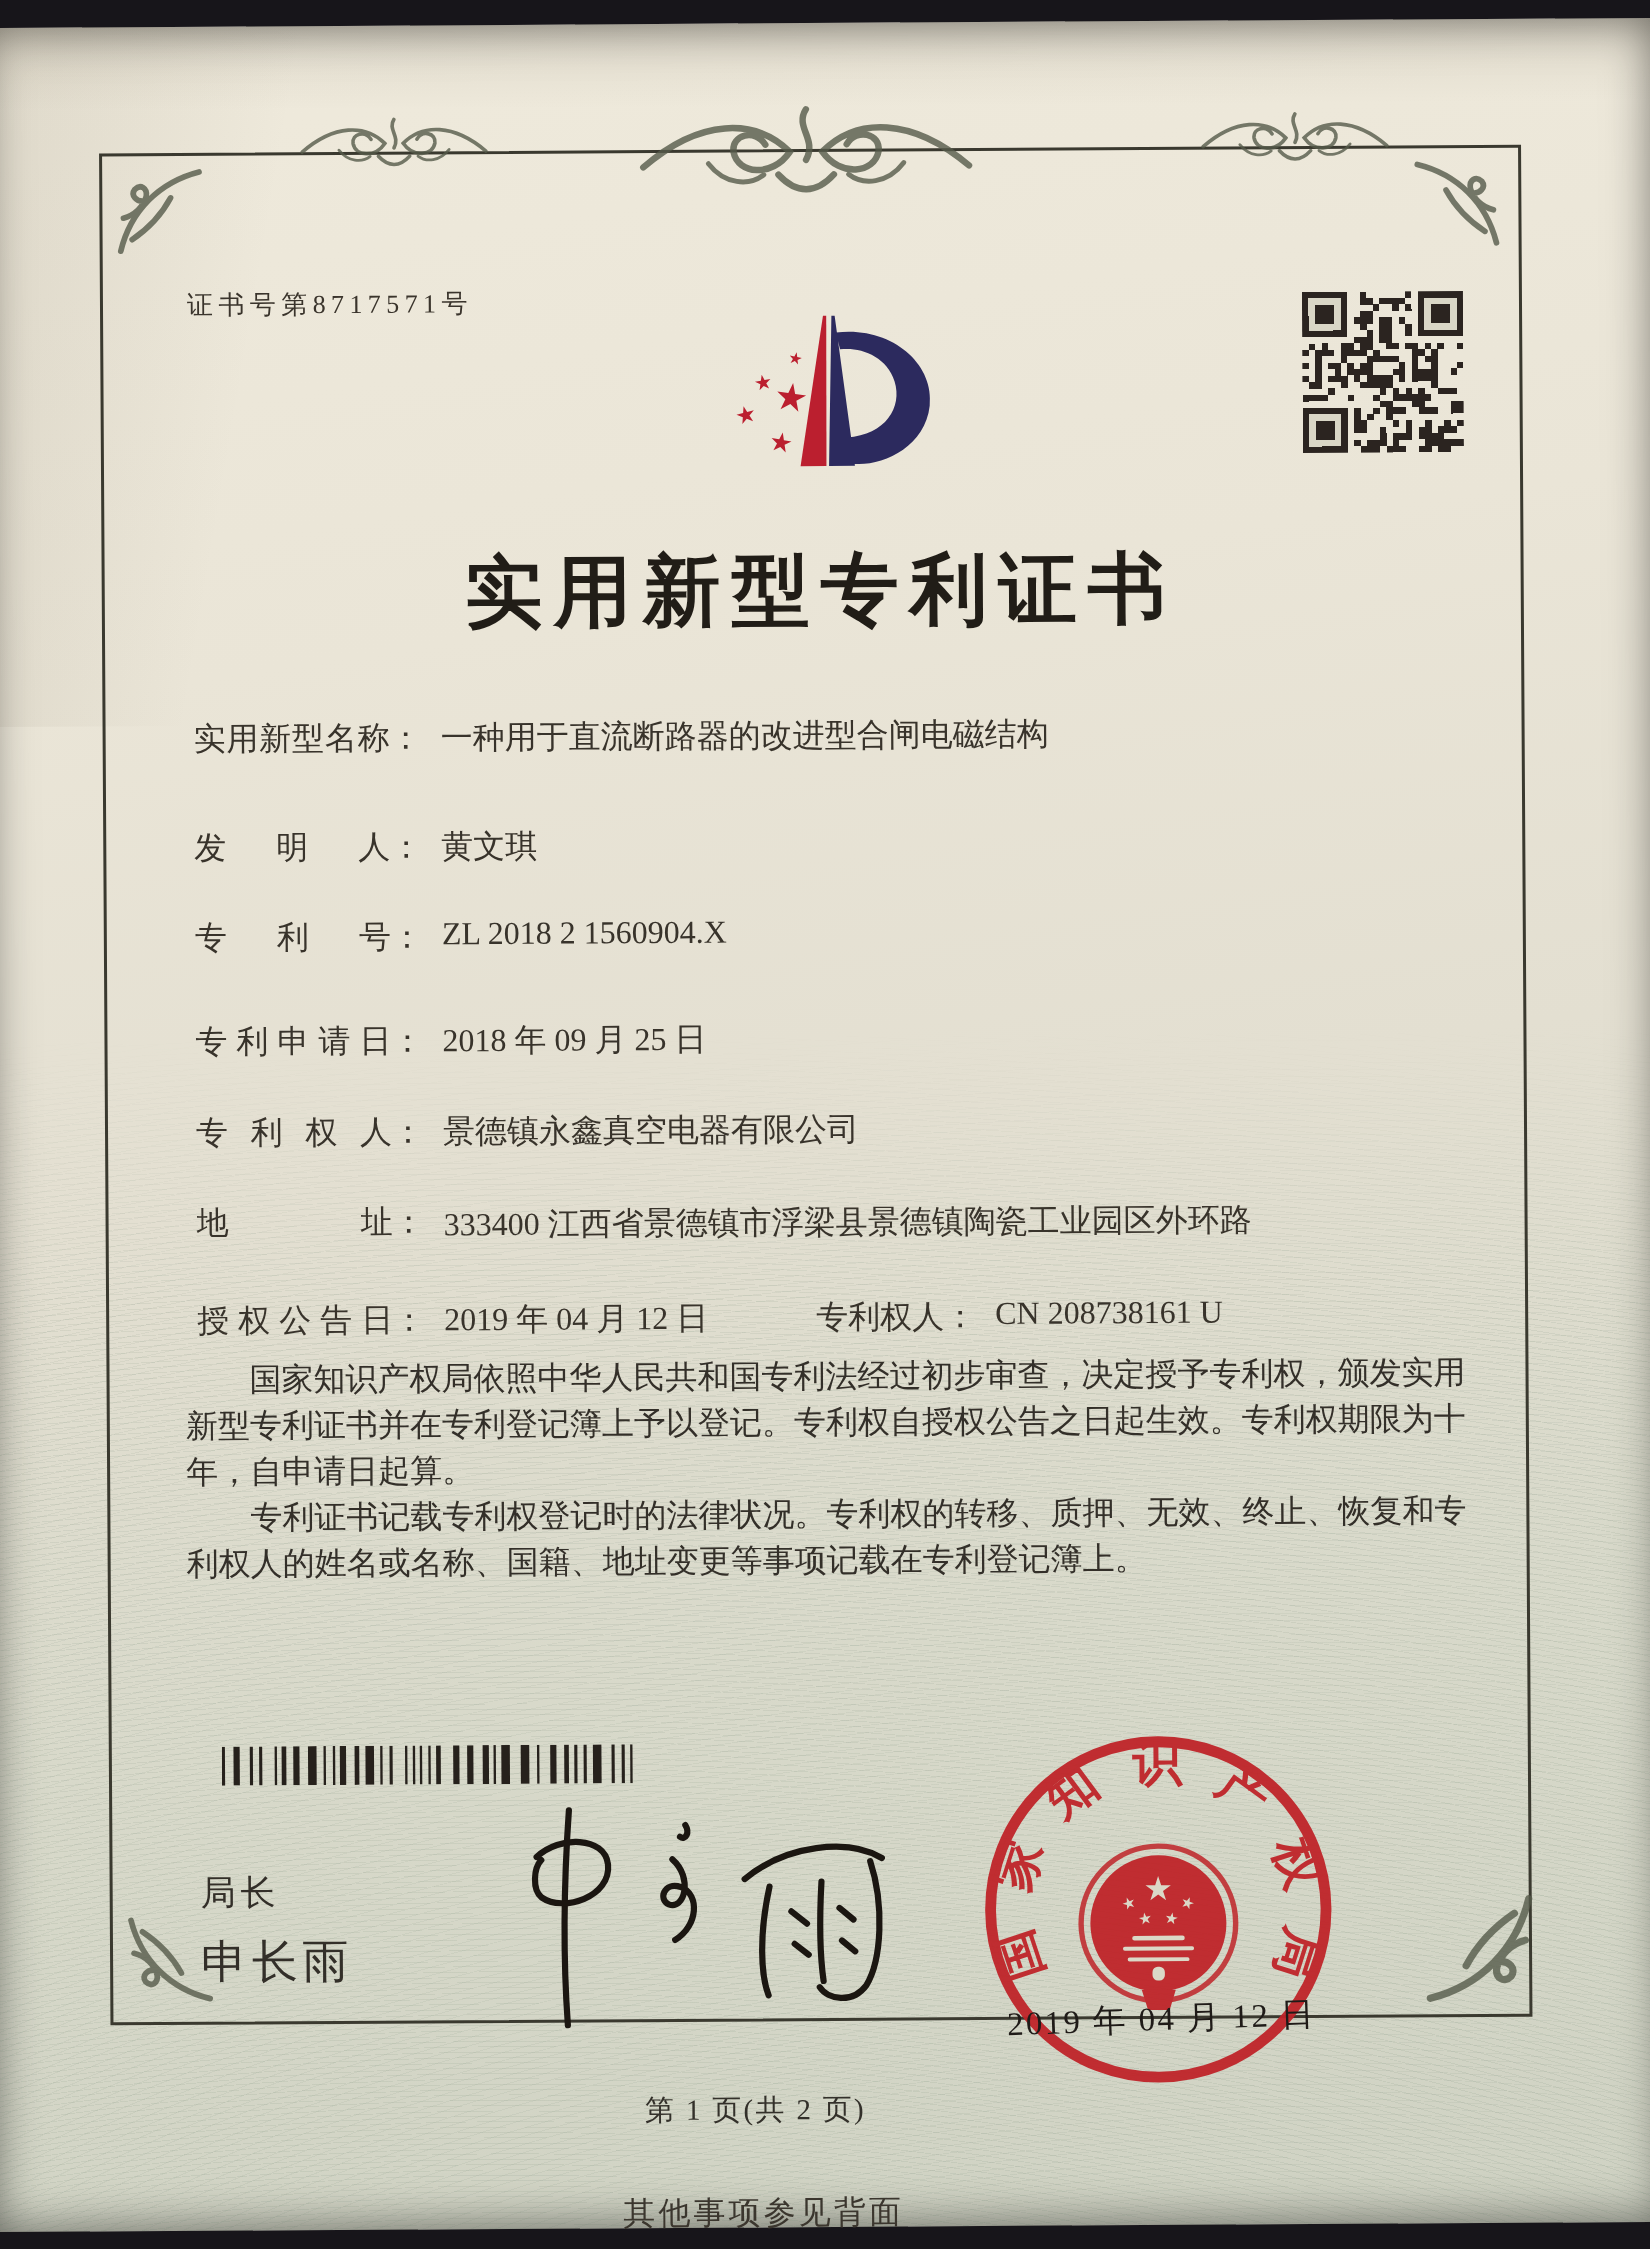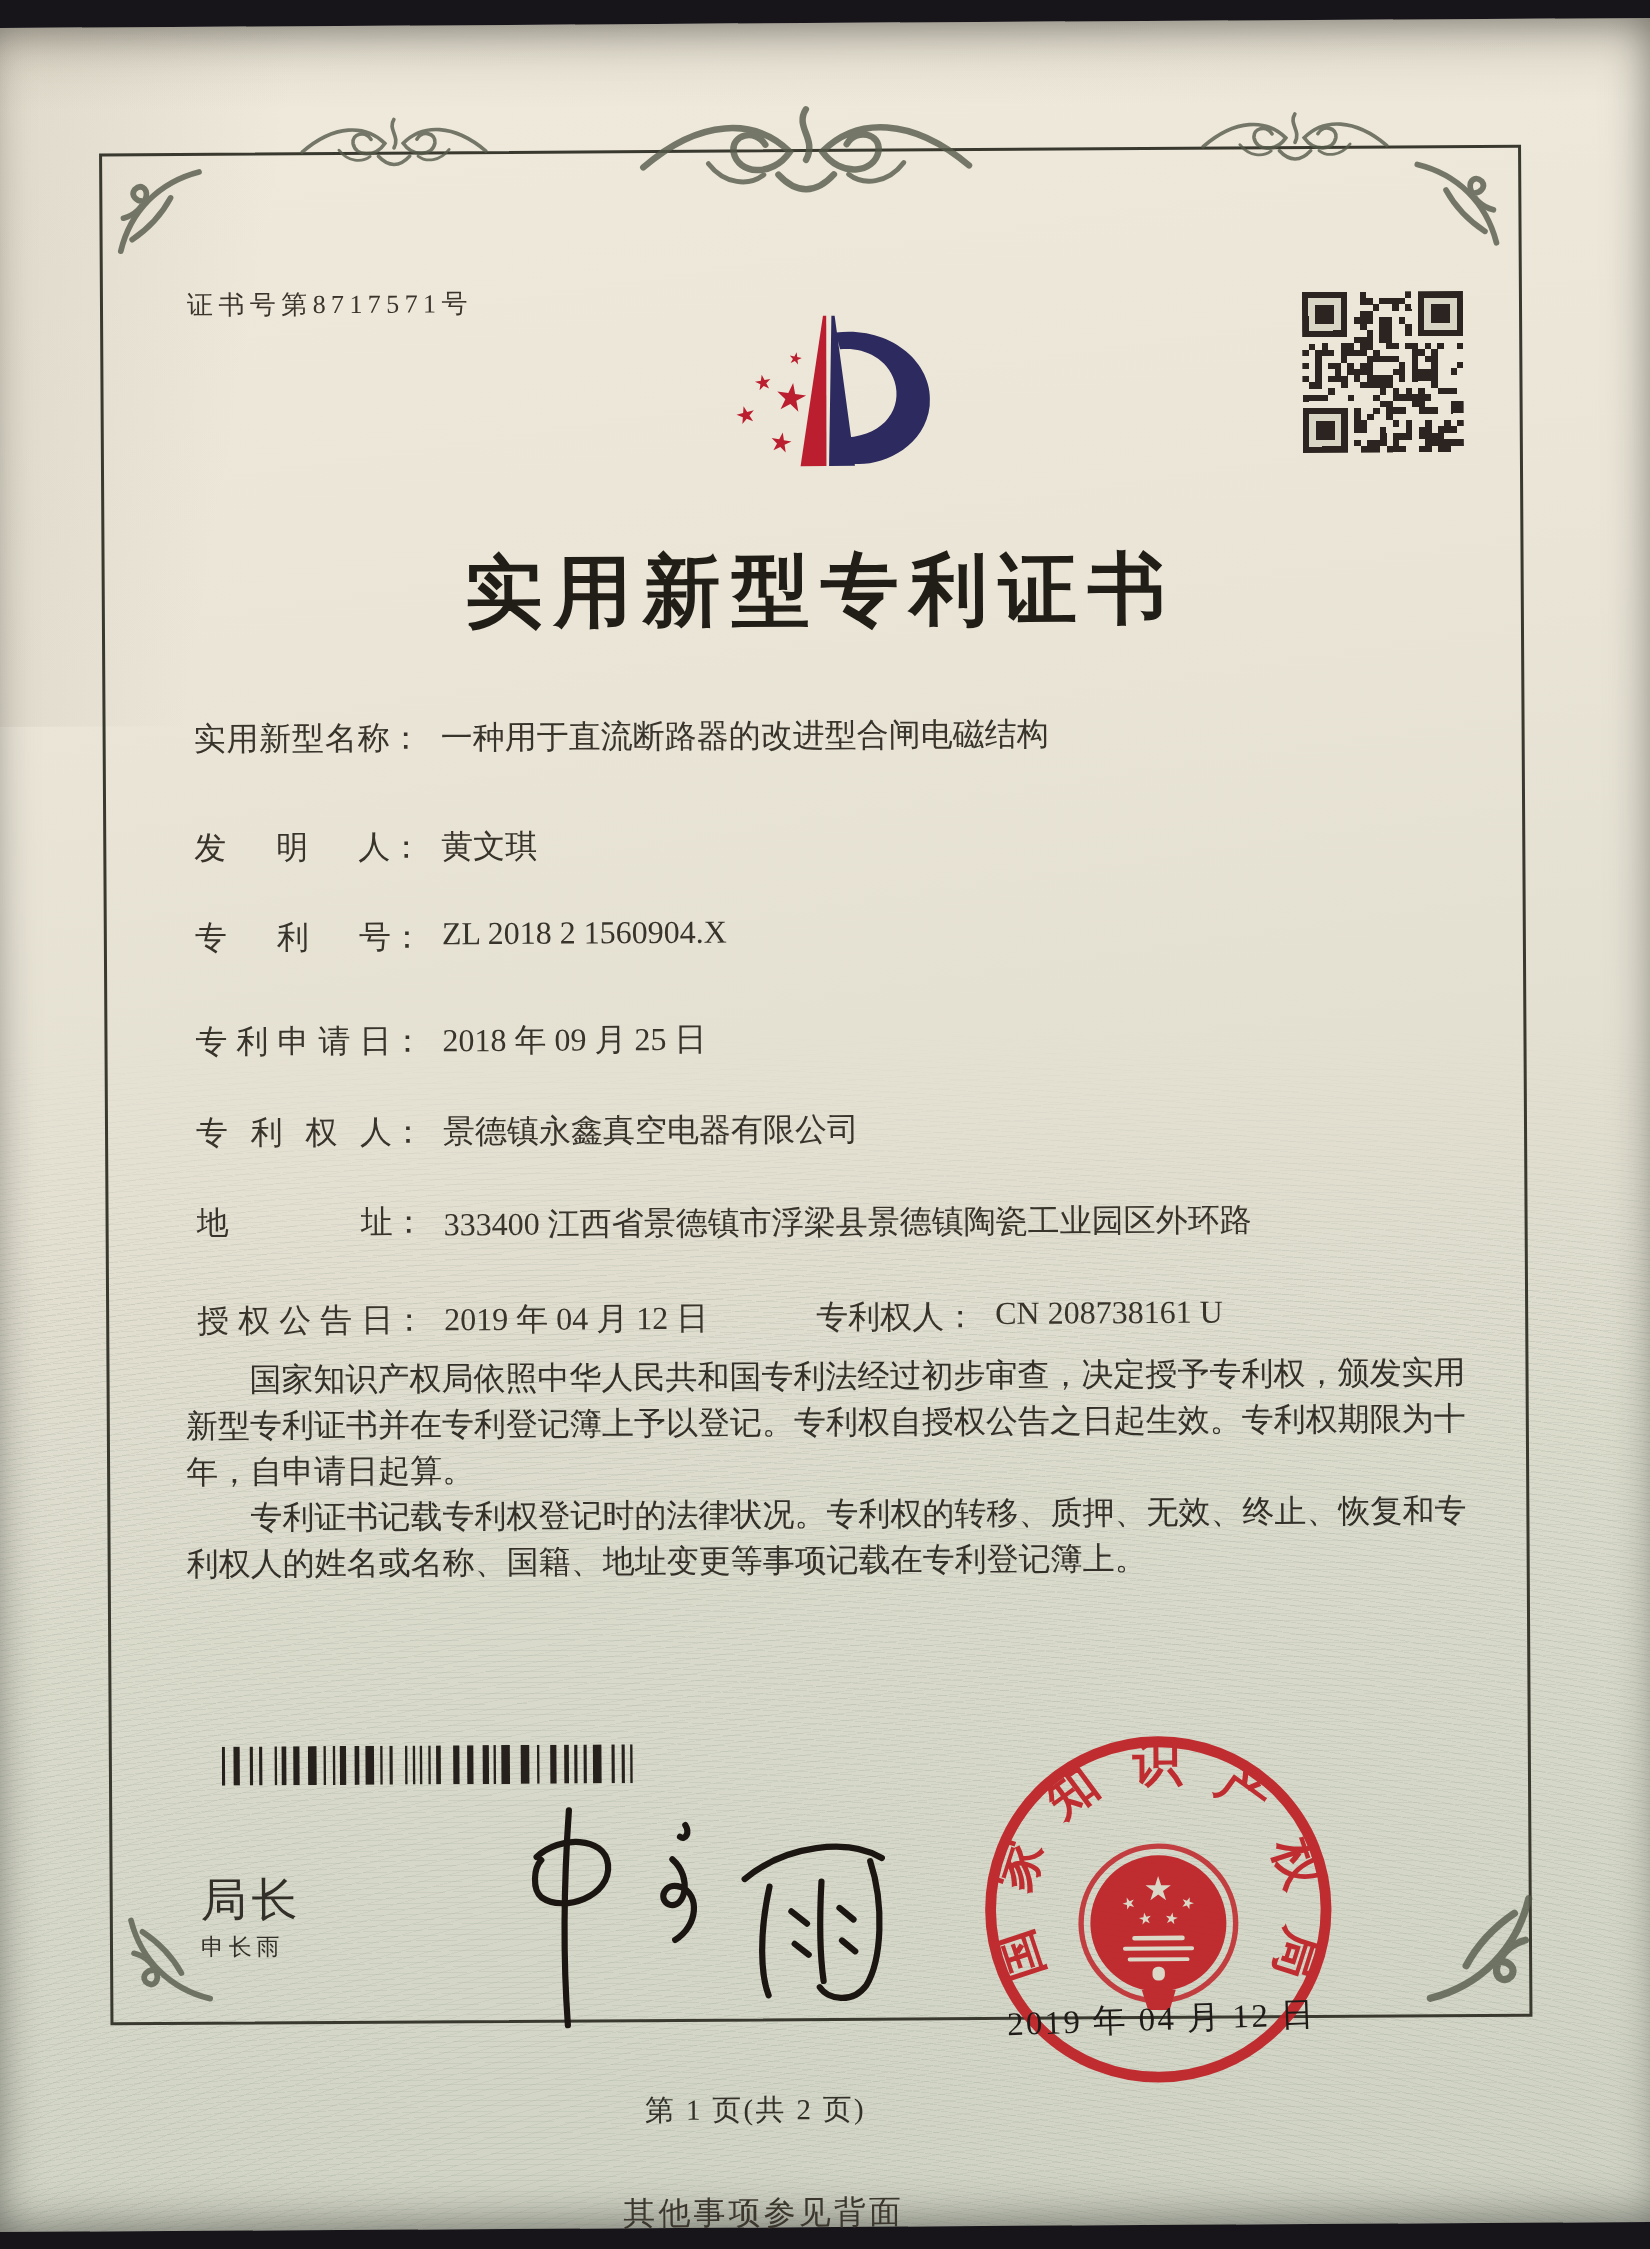--- a/index.html
+++ b/index.html
@@ -27,22 +27,22 @@
     letter-spacing:11px;color:#211d17;}
   .frow{position:absolute;left:208px;width:1259px;font-size:32px;color:#38332b;white-space:nowrap;}
   .flabel{display:inline-block;width:196px;text-align:justify;text-align-last:justify;text-justify:inter-character;vertical-align:top;}
   .fcolon{display:inline-block;vertical-align:top;}
   .fvalue{display:inline-block;margin-left:11px;vertical-align:top;}
   .fvalue.wrap{white-space:normal;width:812px;line-height:48px;}
   .g2{position:absolute;left:619px;top:0;}
   .paras{position:absolute;left:196px;top:1330px;width:1296px;font-size:32px;line-height:46px;color:#332f29;}
   .paras p{margin:0;text-indent:2em;}
   .barcode{position:absolute;left:230px;top:1720px;width:413px;height:39px;}
-  .sig-title{position:absolute;left:208px;top:1843px;font-size:46px;color:#332f29;letter-spacing:4.7px;}
-  .sig-name{position:absolute;left:208px;top:1905px;font-size:23px;color:#332f29;letter-spacing:4.7px;}
+  .sig-title{position:absolute;left:208px;top:1843px;font-size:35px;color:#332f29;letter-spacing:4.7px;}
+  .sig-name{position:absolute;left:208px;top:1905px;font-size:46px;color:#332f29;letter-spacing:4.7px;}
   .signature{position:absolute;left:412px;top:1764px;width:497px;height:256px;}
   .seal{position:absolute;left:980px;top:1703px;width:371px;height:371px;z-index:2;opacity:.94;}
   .seal-date{position:absolute;left:993px;top:1976px;width:350px;text-align:center;font-size:33px;
     letter-spacing:2.3px;color:#1f1b18;z-index:3;transform:rotate(-1.6deg);}
   .page-no{position:absolute;left:536px;top:2067px;width:451px;text-align:center;font-size:29px;color:#33302a;letter-spacing:2.3px;}
   .back-note{position:absolute;left:536px;top:2168px;width:466px;text-align:center;font-size:32px;color:#3b362e;letter-spacing:3.1px;}
 </style>
 </head>
 <body>
 

